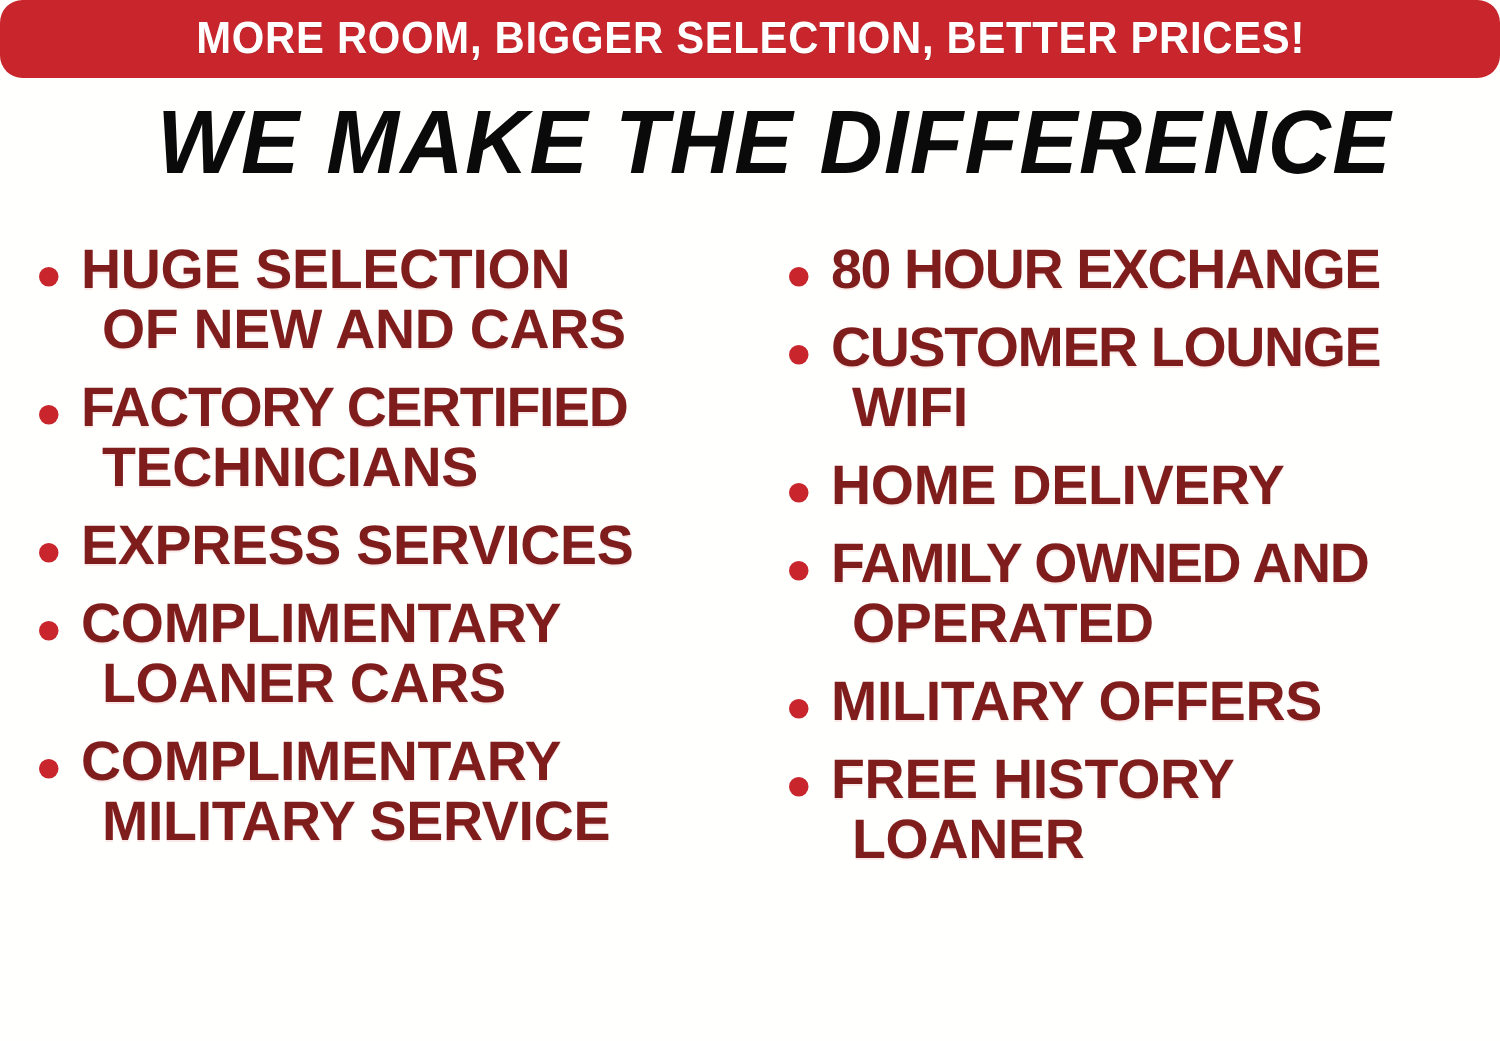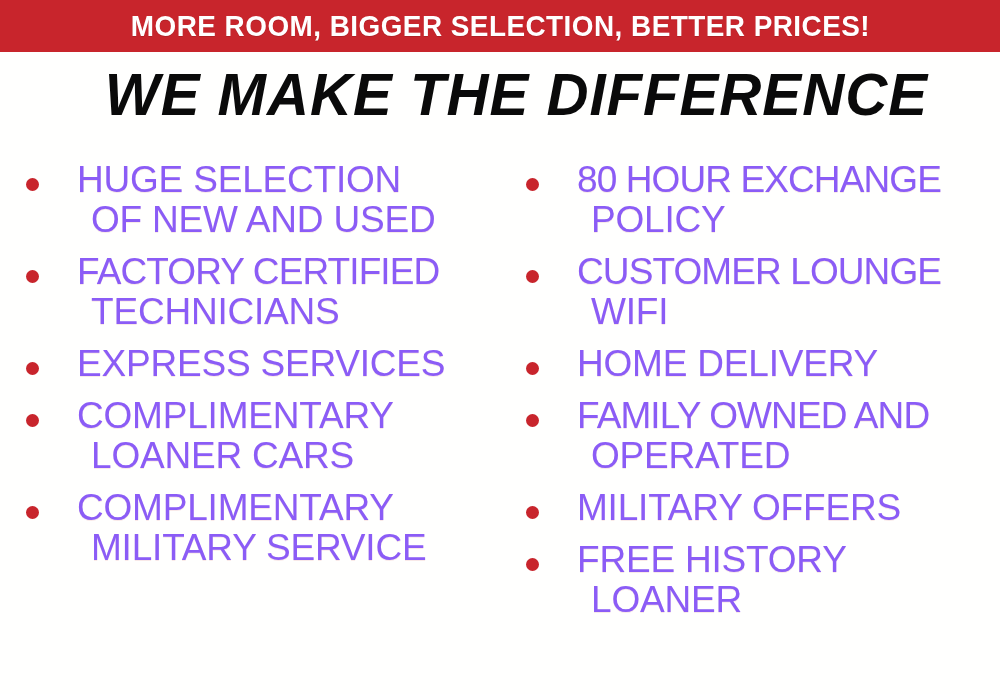--- a/index.html
+++ b/index.html
@@ -20,20 +20,21 @@
   .banner {
     position: absolute;
     left: 0;
     top: 0;
     width: 1000px;
     height: 52px;
     background: #c8252c;
     display: flex;
     align-items: center;
     justify-content: center;
+    border-radius: 15px;
   }
   .banner-text {
     color: #ffffff;
     font-family: "Liberation Sans Narrow", "Liberation Sans", sans-serif;
     font-weight: bold;
     font-size: 30px;
     line-height: 30px;
     letter-spacing: 0.5px;
     transform: scaleX(0.93);
     transform-origin: center center;
@@ -90,29 +91,28 @@
     width: 13px;
     height: 13px;
     border-radius: 50%;
     background: #c8252c;
   }
   .bullet-lines {
     margin: 0;
   }
   .bullet-line {
     display: block;
-    color: #8b5cf6;
+    color: #7f1d1d;
     font-family: "Liberation Sans", sans-serif;
-    font-weight: normal;
+    font-weight: bold;
     font-size: 37px;
     line-height: 40px;
     letter-spacing: -0.2px;
     white-space: nowrap;
     text-shadow: 0 1px 0 rgba(200,37,44,0.10);
-    margin-left: 23px;
   }
   .bullet-line.indent {
     padding-left: 14px;
   }
   .bullet-line.tight {
     letter-spacing: -0.9px;
   }
 </style>
 </head>
 <body>
@@ -124,21 +124,21 @@
 <div class="headline">
   <span class="headline-text">WE MAKE THE DIFFERENCE</span>
 </div>
 
 <div class="columns">
   <div class="col col-left">
       <div class="bullet-item">
         <span class="bullet-dot"></span>
         <div class="bullet-lines">
           <span class="bullet-line">HUGE SELECTION</span>
-          <span class="bullet-line indent">OF NEW AND USED</span>
+          <span class="bullet-line indent">OF NEW AND CARS</span>
         </div>
       </div>
       <div class="bullet-item">
         <span class="bullet-dot"></span>
         <div class="bullet-lines">
           <span class="bullet-line tight">FACTORY CERTIFIED</span>
           <span class="bullet-line indent">TECHNICIANS</span>
         </div>
       </div>
       <div class="bullet-item">
@@ -160,21 +160,20 @@
           <span class="bullet-line">COMPLIMENTARY</span>
           <span class="bullet-line indent">MILITARY SERVICE</span>
         </div>
       </div>
     </div>
   <div class="col col-right">
       <div class="bullet-item">
         <span class="bullet-dot"></span>
         <div class="bullet-lines">
           <span class="bullet-line tight">80 HOUR EXCHANGE</span>
-          <span class="bullet-line indent">POLICY</span>
         </div>
       </div>
       <div class="bullet-item">
         <span class="bullet-dot"></span>
         <div class="bullet-lines">
           <span class="bullet-line tight">CUSTOMER LOUNGE</span>
           <span class="bullet-line indent">WIFI</span>
         </div>
       </div>
       <div class="bullet-item">

